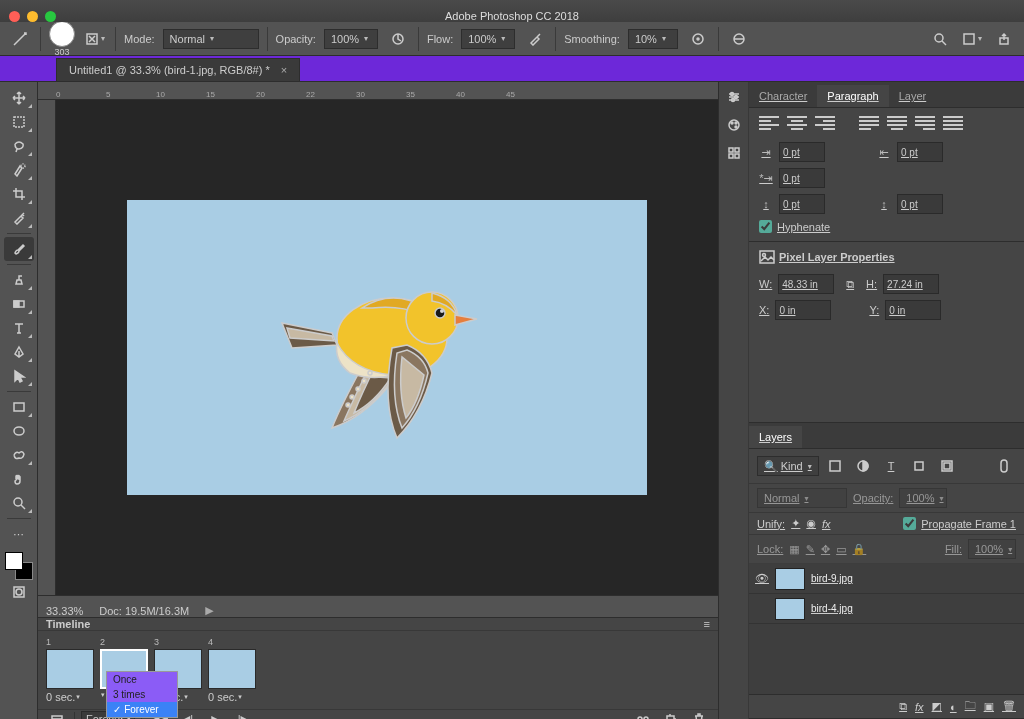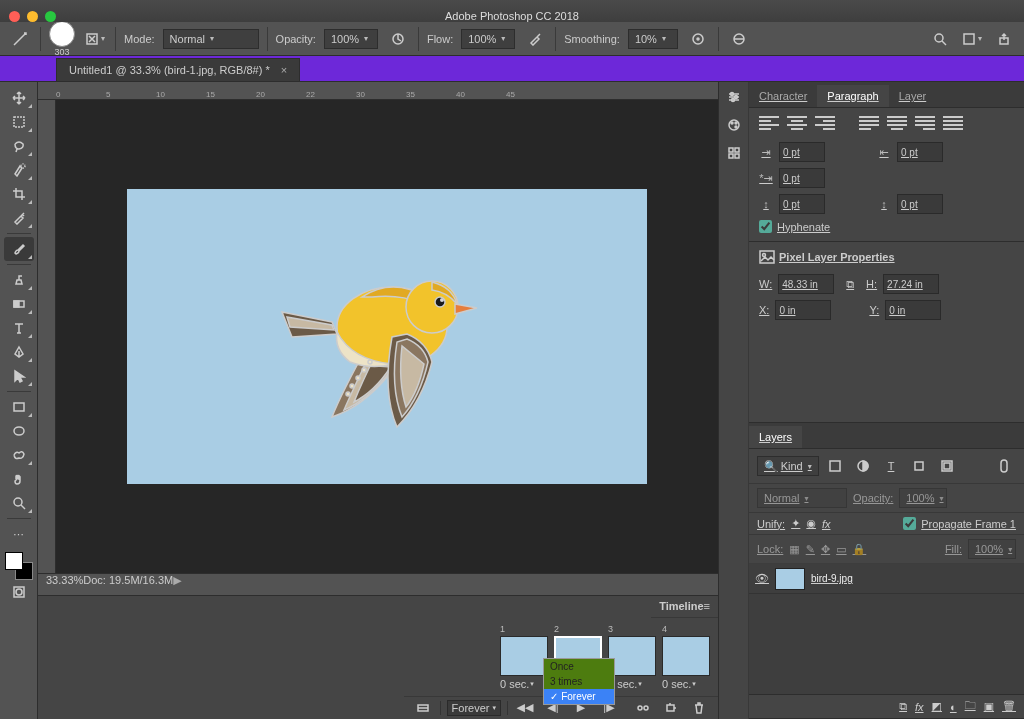--- a/index.html
+++ b/index.html
@@ -34,33 +34,33 @@
 
 .center{flex:1;display:flex;flex-direction:column;background:#262626;}
 .ruler-h{height:18px;background:#535353;border-bottom:1px solid #2d2d2d;display:flex;align-items:flex-end;padding-left:18px;}
 .ruler-h span{font-size:8px;color:#aaa;width:50px;display:inline-block;}
 .canvas-row{flex:1;display:flex;overflow:hidden;}
 .ruler-v{width:18px;background:#535353;border-right:1px solid #2d2d2d;}
 .canvas-area{flex:1;background:#262626;display:flex;align-items:center;justify-content:center;position:relative;overflow:hidden;}
 .canvas{background:#a9cde4;width:520px;height:295px;display:flex;align-items:center;justify-content:center;}
 .bird svg{display:block}
 
-.statusbar{height:22px;background:#535353;border-top:1px solid #2d2d2d;display:flex;align-items:flex-start;padding:0 8px;font-size:10px;color:#ccc;}
+.statusbar{height:22px;background:#535353;border-top:1px solid #2d2d2d;display:flex;align-items:flex-end;padding:0 8px;gap:16px;font-size:10px;color:#ccc;}
 .statusbar .chev{color:#aaa}
 
-.timeline{height:124px;background:#454545;border-top:1px solid #2d2d2d;display:flex;flex-direction:column;align-items:flex-end;}
+.timeline{height:102px;background:#454545;border-top:1px solid #2d2d2d;display:flex;flex-direction:column;}
 .timeline-head{height:22px;display:flex;align-items:center;padding:0 8px;font-weight:600;color:#ddd;border-bottom:1px solid #383838;justify-content:space-between;}
 .timeline-body{flex:1;padding:6px 8px;display:flex;gap:6px;position:relative;}
 .frame{width:48px;display:flex;flex-direction:column;gap:2px;}
 .frame .num{font-size:9px;color:#bbb;height:10px;}
 .frame .thumb{width:48px;height:40px;background:#a9cde4;border:1px solid #2a2a2a;}
 .frame.sel .thumb{border:2px solid #fff;}
 .frame .dur{font-size:9px;color:#ccc;display:flex;align-items:center;gap:1px;}
 .frame .dur::after{content:"▾";font-size:7px;}
-.loop-menu{position:absolute;left:51px;top:40px;width:72px;background:#4d7c0f;border:1px solid #999;z-index:10;}
+.loop-menu{position:absolute;left:68px;top:40px;width:72px;background:#8b5cf6;border:1px solid #999;z-index:10;}
 .loop-menu div{padding:2px 6px;color:#222;font-size:10px;}
 .loop-menu .sel{background:#3b82f6;color:#fff;}
 .loop-menu .sel::before{content:"✓ ";}
 .timeline-controls{height:24px;display:flex;align-items:center;gap:6px;padding:0 8px;border-top:1px solid #383838;}
 .tc-btn{width:22px;height:18px;display:flex;align-items:center;justify-content:center;color:#ccc;}
 .tc-sep{width:1px;height:14px;background:#333;}
 .tc-drop{display:flex;align-items:center;font-size:10px;background:#3a3a3a;padding:1px 4px;border:1px solid #2a2a2a;}
 .tc-drop::after{content:"▾";font-size:7px;margin-left:3px;}
 
 .right{width:306px;background:#454545;border-left:1px solid #2d2d2d;display:flex;}
@@ -638,20 +638,25 @@
           <div class="dropdown" style="width:48px">
               <span>100%</span>
             </div>
         </div>
         <div class="layer-list">
           <div class="layer-row">
             <span class="eye">👁</span>
             <div class="lthumb"></div>
             <span class="lname">bird-9.jpg</span>
           </div>
+          <div class="layer-row">
+            <span class="eye"></span>
+            <div class="lthumb"></div>
+            <span class="lname">bird-4.jpg</span>
+          </div>
         </div>
         <div class="layers-footer">
           <span>⧉</span>
           <span><i>fx</i></span>
           <span>◩</span>
           <span>◐</span>
           <span>🗀</span>
           <span>▣</span>
           <span>🗑</span>
         </div>

